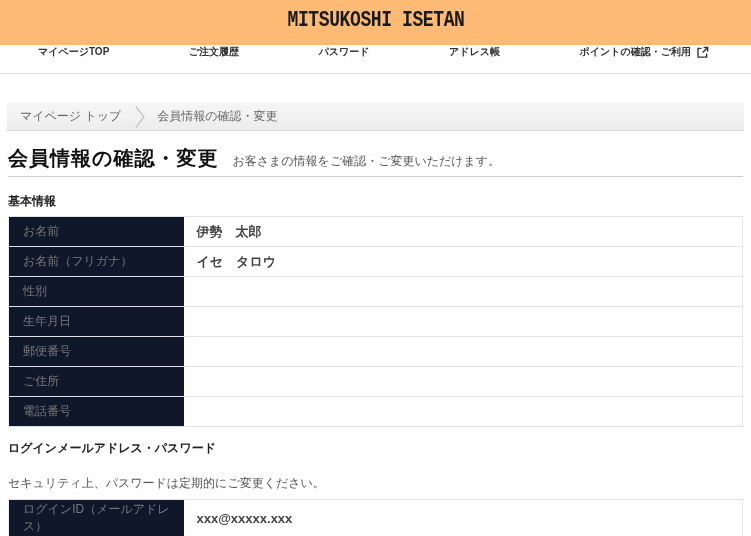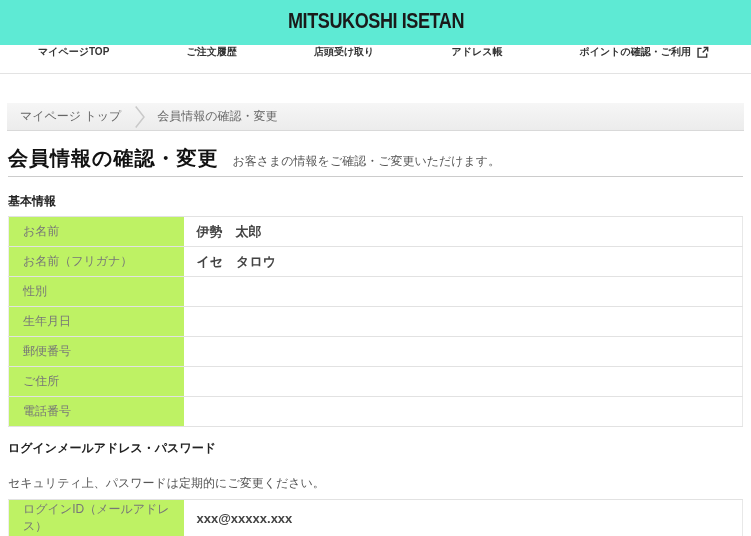--- a/index.html
+++ b/index.html
@@ -4,21 +4,21 @@
 <style>
   * { box-sizing: border-box; }
   html, body {
     margin: 0; padding: 0;
     width: 751px; height: 536px;
     background: #ffffff;
     font-family: "Liberation Sans", "DejaVu Sans", sans-serif;
     overflow: hidden;
   }
   
-  .site-header { position: relative; height: 45px; background: #5eead4; }
+  .site-header { position: relative; height: 45px; background: #fdba74; font-family: Liberation Mono, monospace; }
   .logo {
     position: absolute; top: 8px; left: 50%;
     transform: translateX(-50%) scaleX(0.82);
     font-size: 22px; font-weight: 700; color: #1a1a1a;
     letter-spacing: -0.5px; white-space: nowrap; cursor: pointer;
   }
   .header-utils {
     position: absolute; right: 18px; top: 12px;
     display: flex; align-items: center; gap: 28px;
   }
@@ -59,21 +59,21 @@
   .page-subtitle { font-size: 12px; color: #555; white-space: nowrap; }
   .section-title { font-size: 12px; font-weight: 700; color: #222; margin: 16px 0 6px; }
   .section-note { font-size: 12px; color: #555; margin: 2px 0 7px; }
   table.info-table { width: 100%; border-collapse: collapse; }
   table.info-table td {
     border-top: 1px solid #e2e2e2; border-bottom: 1px solid #e2e2e2;
     height: 30px; vertical-align: middle;
   }
   table.info-table { border-left: 1px solid #ededed; border-right: 1px solid #e8e8e8; }
   td.cell-label {
-    width: 175px; background: #bef264;
+    width: 175px; background: #0f172a;
     color: #777; font-size: 12px; padding-left: 14px;
   }
   td.cell-value { padding-left: 13px; font-size: 13px; color: #444; background: #fff; font-weight: bold; }
   
   .button-row { display: flex; justify-content: flex-end; margin: 6px -4px 0 0; }
   .red-highlight { border: 3px solid #d60000; line-height: 0; }
   .change-btn {
     display: inline-block; line-height: normal;
     background: linear-gradient(#fbfbfb, #d9d9d9);
     border: 1px solid #9a9a9a; border-radius: 2px;
@@ -91,21 +91,21 @@
 </div>
 
 <div class="main-nav">
   <div class="nav-item">
     <span>マイページTOP</span>
   </div>
   <div class="nav-item">
     <span>ご注文履歴</span>
   </div>
   <div class="nav-item">
-    <span>店頭受け取り</span>
+    <span>パスワード</span>
   </div>
   <div class="nav-item">
     <span>アドレス帳</span>
   </div>
   <div class="nav-item">
     <span>ポイントの確認・ご利用</span>
     <span>
       <svg width="13" height="13" viewBox="0 0 14 14" fill="none" stroke="#333" stroke-width="1.5">
         <path d="M6 2.5 H2.2 V12 H11.5 V8.2"></path>
         <path d="M8.2 1.6 H12.6 V6"></path>

